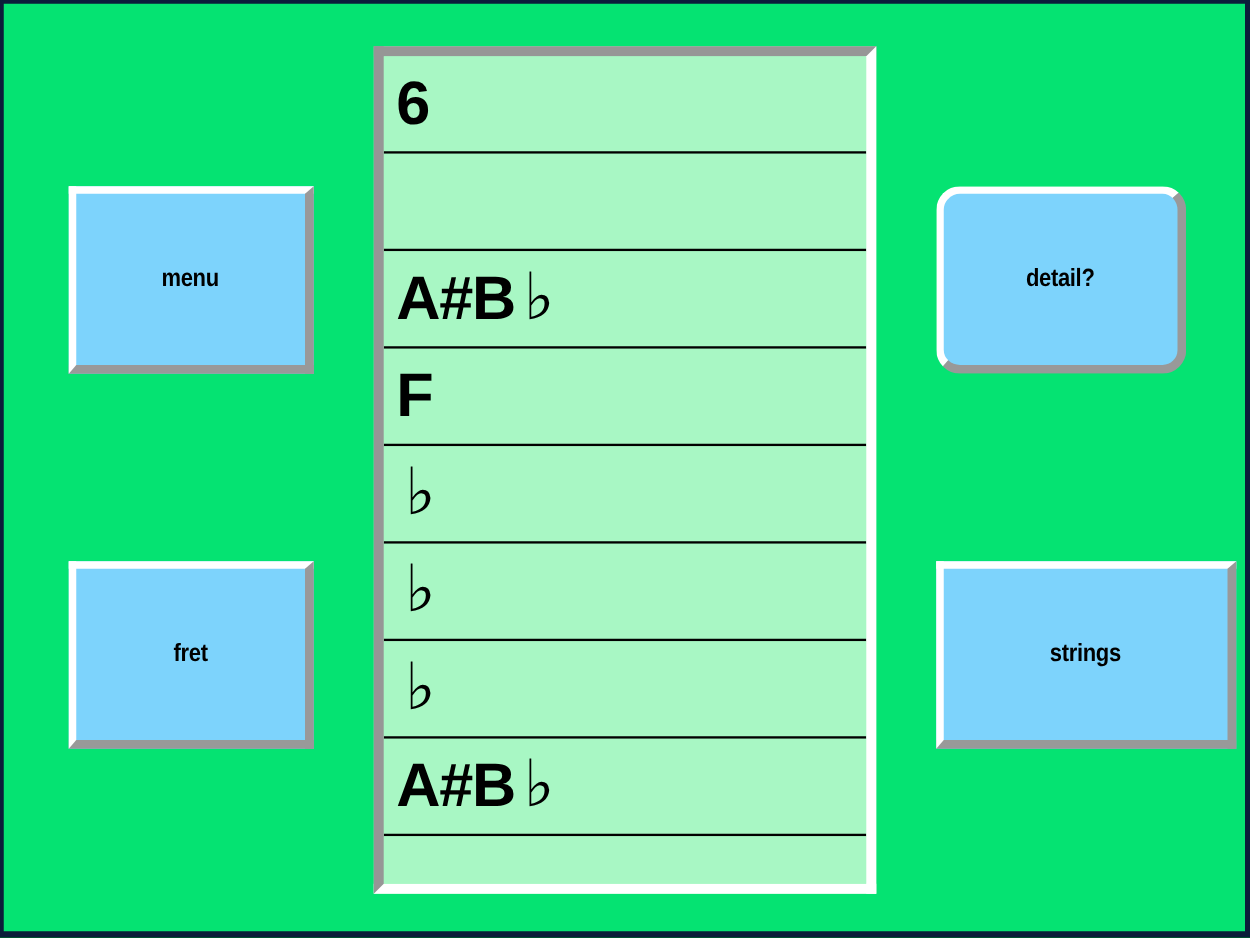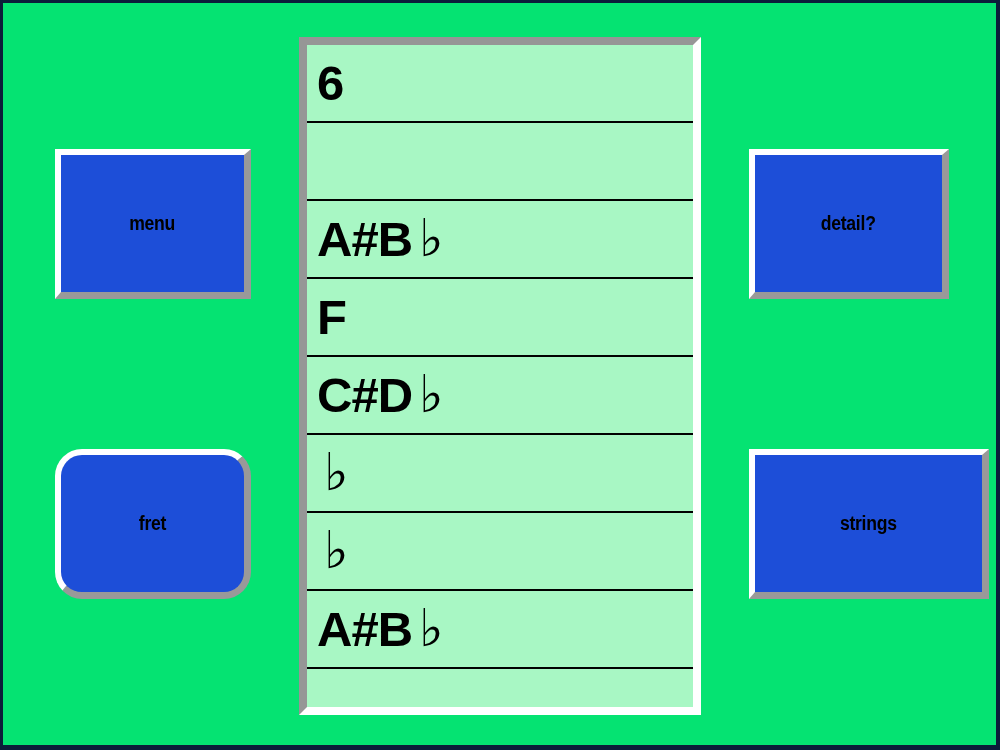--- a/index.html
+++ b/index.html
@@ -18,21 +18,21 @@
     border-right: 4px solid #0b1d3a;
     border-bottom: 5px solid #0b1d3a;
     overflow: hidden;
     font-family: "Liberation Sans", sans-serif;
   }
 
   
   .btn {
     position: absolute;
     box-sizing: border-box;
-    background: #1d4ed8;
+    background: #7dd3fc;
     border-top: 6px solid #ffffff;
     border-left: 6px solid #ffffff;
     border-right: 7px solid #999999;
     border-bottom: 7px solid #999999;
     display: flex;
     align-items: center;
     justify-content: center;
     cursor: pointer;
     user-select: none;
   }
@@ -40,22 +40,22 @@
     font-family: "Liberation Sans", sans-serif;
     font-weight: bold;
     font-size: 20px;
     color: #000000;
     letter-spacing: -0.3px;
     transform: scaleX(0.88);
     white-space: nowrap;
   }
 
   #btn-menu    { left: 52px;  top: 146px; width: 196px; height: 150px; }
-  #btn-fret    { left: 52px;  top: 446px; width: 196px; height: 150px; border-radius: 27px; }
-  #btn-detail  { left: 746px; top: 146px; width: 200px; height: 150px; }
+  #btn-fret    { left: 52px;  top: 446px; width: 196px; height: 150px; }
+  #btn-detail  { left: 746px; top: 146px; width: 200px; height: 150px; border-radius: 19px; }
   #btn-strings { left: 746px; top: 446px; width: 240px; height: 150px; }
 
   
   #list-panel {
     position: absolute;
     left: 296px;
     top: 34px;
     width: 402px;
     height: 678px;
     box-sizing: border-box;
@@ -145,21 +145,20 @@
             <span class="row-flat">♭</span>
           </div>
         </div>
         <div class="list-row">
           <div class="row-text">
             <span>F</span>
           </div>
         </div>
         <div class="list-row">
           <div class="row-text">
-            <span>C#D</span>
             <span class="row-flat">♭</span>
           </div>
         </div>
         <div class="list-row">
           <div class="row-text">
             <span class="row-flat">♭</span>
           </div>
         </div>
         <div class="list-row">
           <div class="row-text">

